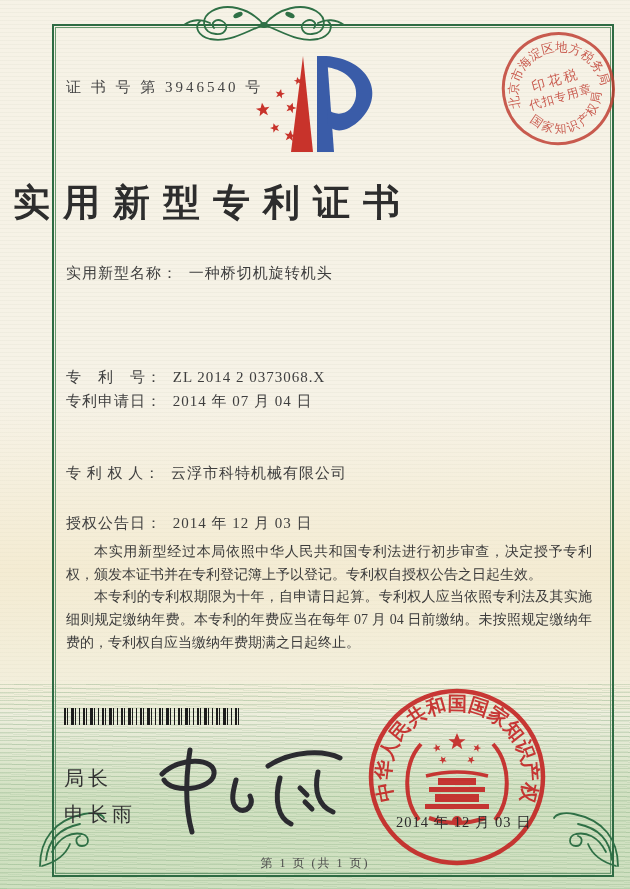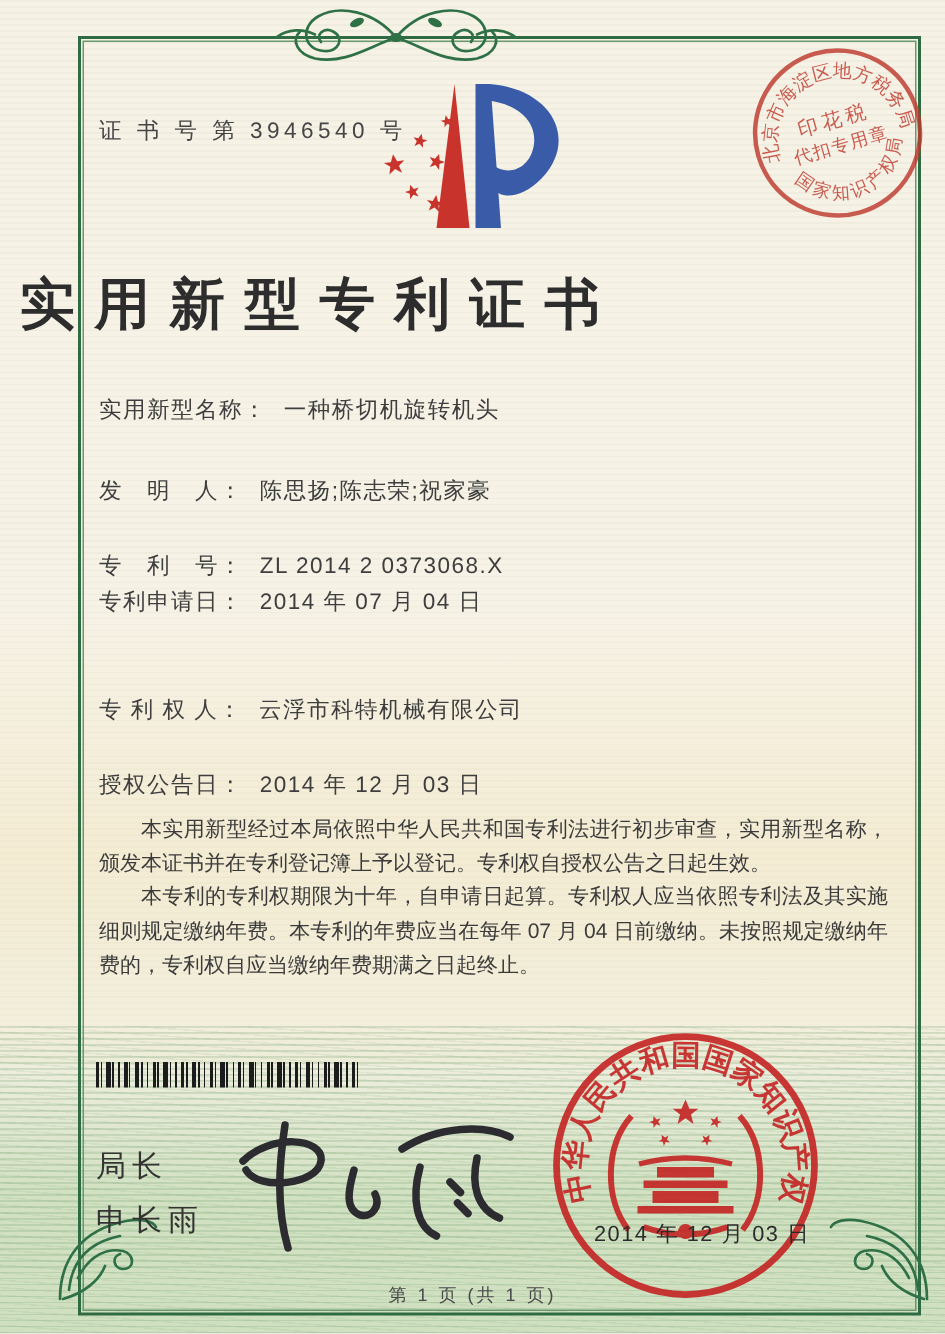--- a/index.html
+++ b/index.html
@@ -1,17 +1,17 @@
 <!DOCTYPE html>
 <html><head>
 <meta charset="utf-8">
 <style>
   html,body{margin:0;padding:0;background:#e8e8e8;}
   .cert{position:relative;width:630px;height:889px;background:#f6f2e6;overflow:hidden;
-        font-family:Liberation Sans, sans-serif;color:#3a3a3a;}
+        font-family:Liberation Serif, serif;color:#3a3a3a;}
   .texture{position:absolute;inset:0;
         background:repeating-linear-gradient(0deg,rgba(150,165,135,.07) 0 1px,transparent 1px 4px);}
   .warm{position:absolute;left:0;right:0;top:400px;height:310px;
         background:linear-gradient(to bottom,rgba(244,232,198,0) 0,rgba(242,229,192,.5) 55%,rgba(232,232,196,.25) 100%);}
   .wash{position:absolute;left:0;right:0;bottom:0;height:205px;
         background:linear-gradient(to top,#cfe0c0 0,rgba(206,223,190,.9) 45%,rgba(206,223,190,0) 100%);}
   .wash-lines{position:absolute;left:0;right:0;bottom:0;height:205px;
         background:repeating-linear-gradient(0deg,rgba(96,148,96,.20) 0 1px,transparent 1px 4px),
                    repeating-linear-gradient(4deg,rgba(96,148,96,.10) 0 1px,transparent 1px 5px);}
   .frame{position:absolute;left:52px;top:24px;right:16px;bottom:12px;border:2px solid #2e6b43;}
@@ -103,43 +103,39 @@
       <path d="M78,6 C120,9 138,43 113,69 C99,83 86,83 80,75 L79,59 C91,69 106,62 108,46 C110,28 93,19 78,17 Z"></path>
     </g>
   </svg>
 
   <div class="title">实用新型专利证书</div>
 
   <div class="field f0">
     <span class="flabel">实用新型名称：</span>
     <span class="fvalue">一种桥切机旋转机头</span>
   </div>
-  <div class="field f1">
-    <span class="flabel">发　明　人：</span>
-    <span class="fvalue">陈思扬;陈志荣;祝家豪</span>
-  </div>
   <div class="field f2">
     <span class="flabel">专　利　号：</span>
     <span class="fvalue">ZL 2014 2 0373068.X</span>
   </div>
   <div class="field f3">
     <span class="flabel">专利申请日：</span>
     <span class="fvalue">2014 年 07 月 04 日</span>
   </div>
   <div class="field f4">
     <span class="flabel">专 利 权 人：</span>
     <span class="fvalue">云浮市科特机械有限公司</span>
   </div>
   <div class="field f5">
     <span class="flabel">授权公告日：</span>
     <span class="fvalue">2014 年 12 月 03 日</span>
   </div>
 
   <div class="paras">
-    <p>本实用新型经过本局依照中华人民共和国专利法进行初步审查，实用新型名称，颁发本证书并在专利登记簿上予以登记。专利权自授权公告之日起生效。</p>
+    <p>本实用新型经过本局依照中华人民共和国专利法进行初步审查，决定授予专利权，颁发本证书并在专利登记簿上予以登记。专利权自授权公告之日起生效。</p>
     <p>本专利的专利权期限为十年，自申请日起算。专利权人应当依照专利法及其实施细则规定缴纳年费。本专利的年费应当在每年 07 月 04 日前缴纳。未按照规定缴纳年费的，专利权自应当缴纳年费期满之日起终止。</p>
   </div>
 
   <div class="barcode"></div>
 
   <div class="signer">
     <div>局长</div>
     <div>申长雨</div>
   </div>
 

